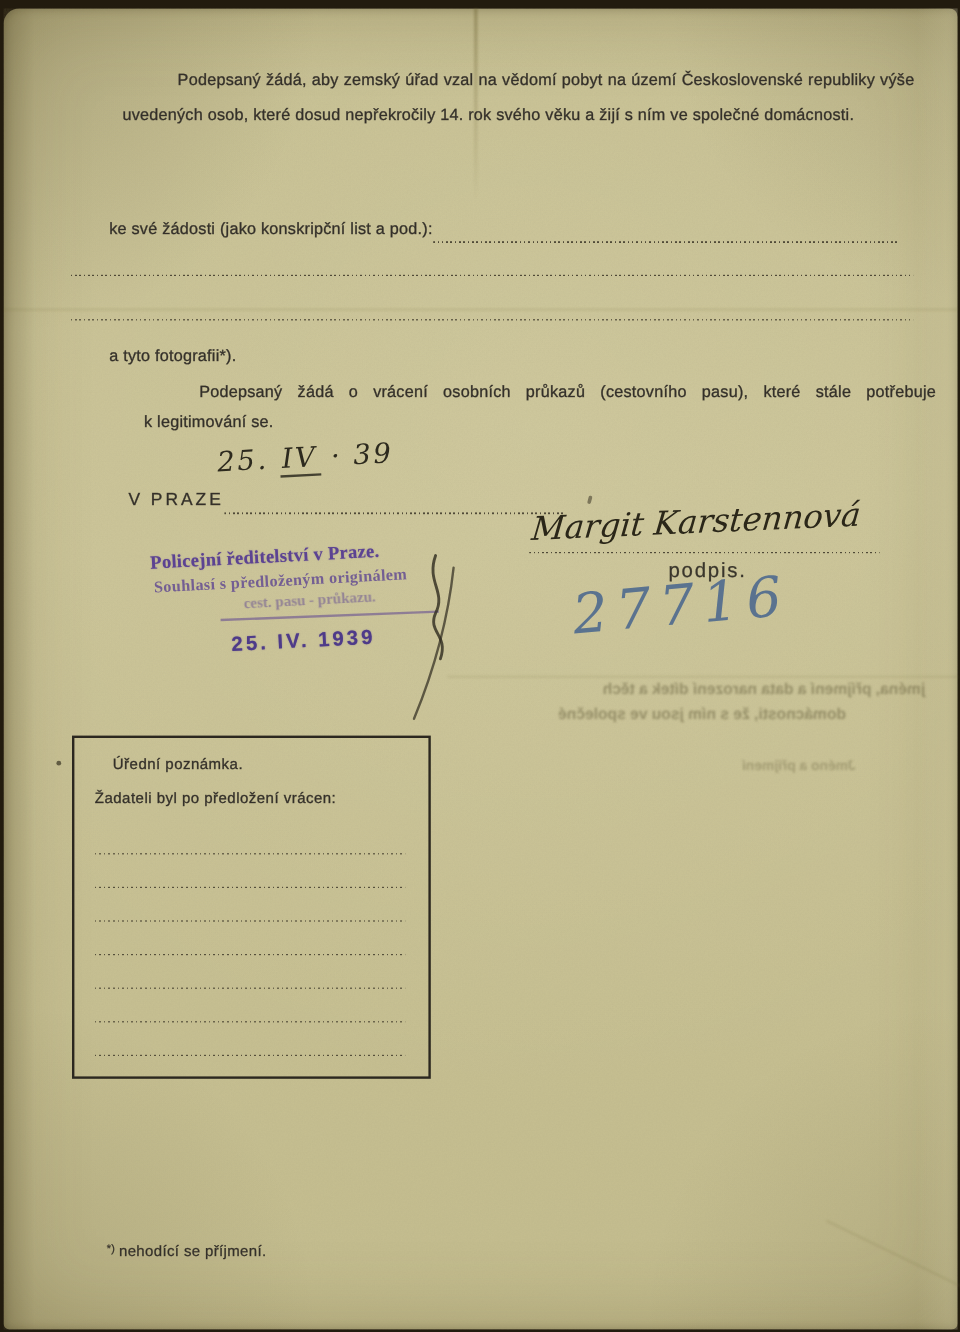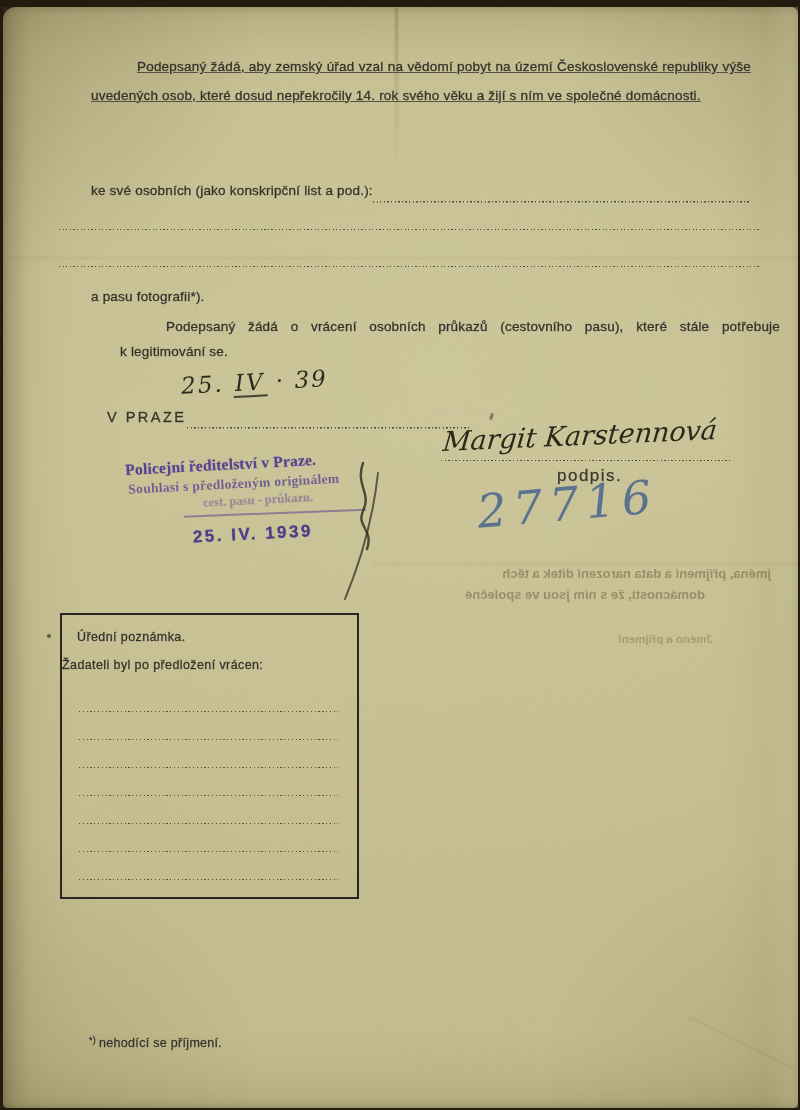--- a/index.html
+++ b/index.html
@@ -29,21 +29,21 @@
   .crease-h1{left:0;top:250px;width:100%;height:2px;background:rgba(108,98,52,.12);filter:blur(1px);}
   .crease-h2{left:370px;top:556px;width:426px;height:2px;background:rgba(108,98,52,.10);filter:blur(1px);}
   .crease-d{left:678px;top:1042px;width:150px;height:2px;background:rgba(108,98,52,.14);filter:blur(1px);transform:rotate(26deg);}
 
   .body-text{
     position:absolute;margin:0;
     font-size:13.5px;color:#34302a;letter-spacing:.2px;
     -webkit-text-stroke:.35px rgba(52,48,42,.75);
     text-align:justify;line-height:28.5px;
   }
-  .para1{left:88px;top:46px;width:660px;text-indent:46px;text-decoration:underline;}
+  .para1{left:99px;top:46px;width:660px;text-indent:46px;}
   .para2{left:88px;top:136px;width:668px;text-indent:46px;}
   .fill-row{left:88px;top:170px;width:658px;display:flex;}
   .fill-row .lbl{white-space:nowrap;position:static;}
   .dots{
     background-image:repeating-linear-gradient(90deg, rgba(58,52,38,.85) 0 1.3px, transparent 1.3px 3.6px);
     background-size:100% 1.5px;background-position:0 100%;background-repeat:no-repeat;
   }
   .grow{flex:1;align-self:flex-end;height:6px;margin-bottom:3px;}
   .dotline1{left:56px;top:221px;width:702px;height:2px;}
   .dotline2{left:56px;top:258px;width:702px;height:2px;}
@@ -64,21 +64,21 @@
   .sdate{font-family:"Liberation Sans",sans-serif;font-size:17px;font-weight:bold;letter-spacing:2.5px;margin:9px 0 0 64px;color:#4e3b89;text-shadow:0 0 1px rgba(78,59,137,.7);}
 
   .paraph{left:330px;top:448px;}
 
   .sig-name{left:440px;top:413px;font-size:27px;transform:rotate(-2.5deg) skewX(-8deg);letter-spacing:0;color:#2b2719;white-space:nowrap;}
   .sigline{left:438px;top:452px;width:292px;height:2px;}
   .podpis{left:554px;top:459px;font-size:17px;letter-spacing:1.5px;color:#3a362c;-webkit-text-stroke:.3px rgba(58,54,44,.7);}
 
   .blue-num{left:474px;top:470px;font-size:46px;color:#47658e;opacity:.85;letter-spacing:7px;transform:rotate(-5deg);white-space:nowrap;}
 
-  .note-box{left:57px;top:606px;width:299px;height:286px;border:2.5px solid #2b271f;box-sizing:border-box;}
+  .note-box{left:57px;top:606px;width:299px;height:286px;border:2.5px solid #2b271f;box-sizing:border-box;padding-left:17px;}
   .nb-title{margin:15px 0 0 15px;font-size:12.5px;color:#34302a;-webkit-text-stroke:.35px rgba(52,48,42,.75);letter-spacing:.4px;}
   .nb-sub{text-align:left;margin-top:14px;font-size:12.5px;color:#34302a;-webkit-text-stroke:.35px rgba(52,48,42,.75);letter-spacing:.4px;}
   .nb-lines{position:absolute;left:17px;right:14px;top:69px;}
   .note-line{height:28px;background-image:repeating-linear-gradient(90deg, rgba(58,52,38,.8) 0 1.3px, transparent 1.3px 3.8px);background-size:98% 1.4px;background-position:0 100%;background-repeat:no-repeat;}
 
   .footnote{left:86px;top:1028px;font-size:12.5px;color:#34302a;-webkit-text-stroke:.3px rgba(52,48,42,.7);letter-spacing:.3px;}
   .fn-marker{font-size:9px;vertical-align:4px;margin-right:3px;}
 
   .bleed{transform:scaleX(-1);color:rgba(88,82,48,.45);filter:blur(.7px);font-weight:bold;}
   .b1{left:396px;top:556px;width:372px;font-size:13px;line-height:21px;}
@@ -106,28 +106,28 @@
     <div class="abs shade-r"></div>
     <div class="abs crease-v"></div>
     <div class="abs crease-h1"></div>
     <div class="abs crease-h2"></div>
     <div class="abs crease-d"></div>
 
     <p class="body-text para1">Podepsaný žádá, aby zemský úřad vzal na vědomí pobyt na území Československé republiky výše uvedených osob, které dosud nepřekročily 14. rok svého věku a žijí s ním ve společné domácnosti.</p>
 
 
     <div class="body-text fill-row">
-      <span class="lbl">ke své osobních (jako konskripční list a pod.):</span>
+      <span class="lbl">ke své žádosti (jako konskripční list a pod.):</span>
       <span class="dots grow"></span>
     </div>
 
     <div class="abs dots dotline1"></div>
     <div class="abs dots dotline2"></div>
 
-    <p class="body-text photoline">a pasu fotografii*).</p>
+    <p class="body-text photoline">a tyto fotografii*).</p>
 
     <p class="body-text para3">Podepsaný žádá o vrácení osobních průkazů (cestovního pasu), které stále potřebuje k&nbsp;legitimování se.</p>
 
     <div class="body-text place-row">
       <span class="place-label">V PRAZE</span>
       <span class="dots grow"></span>
     </div>
 
     <div class="abs hand date-hand">
       <span>25.</span>

